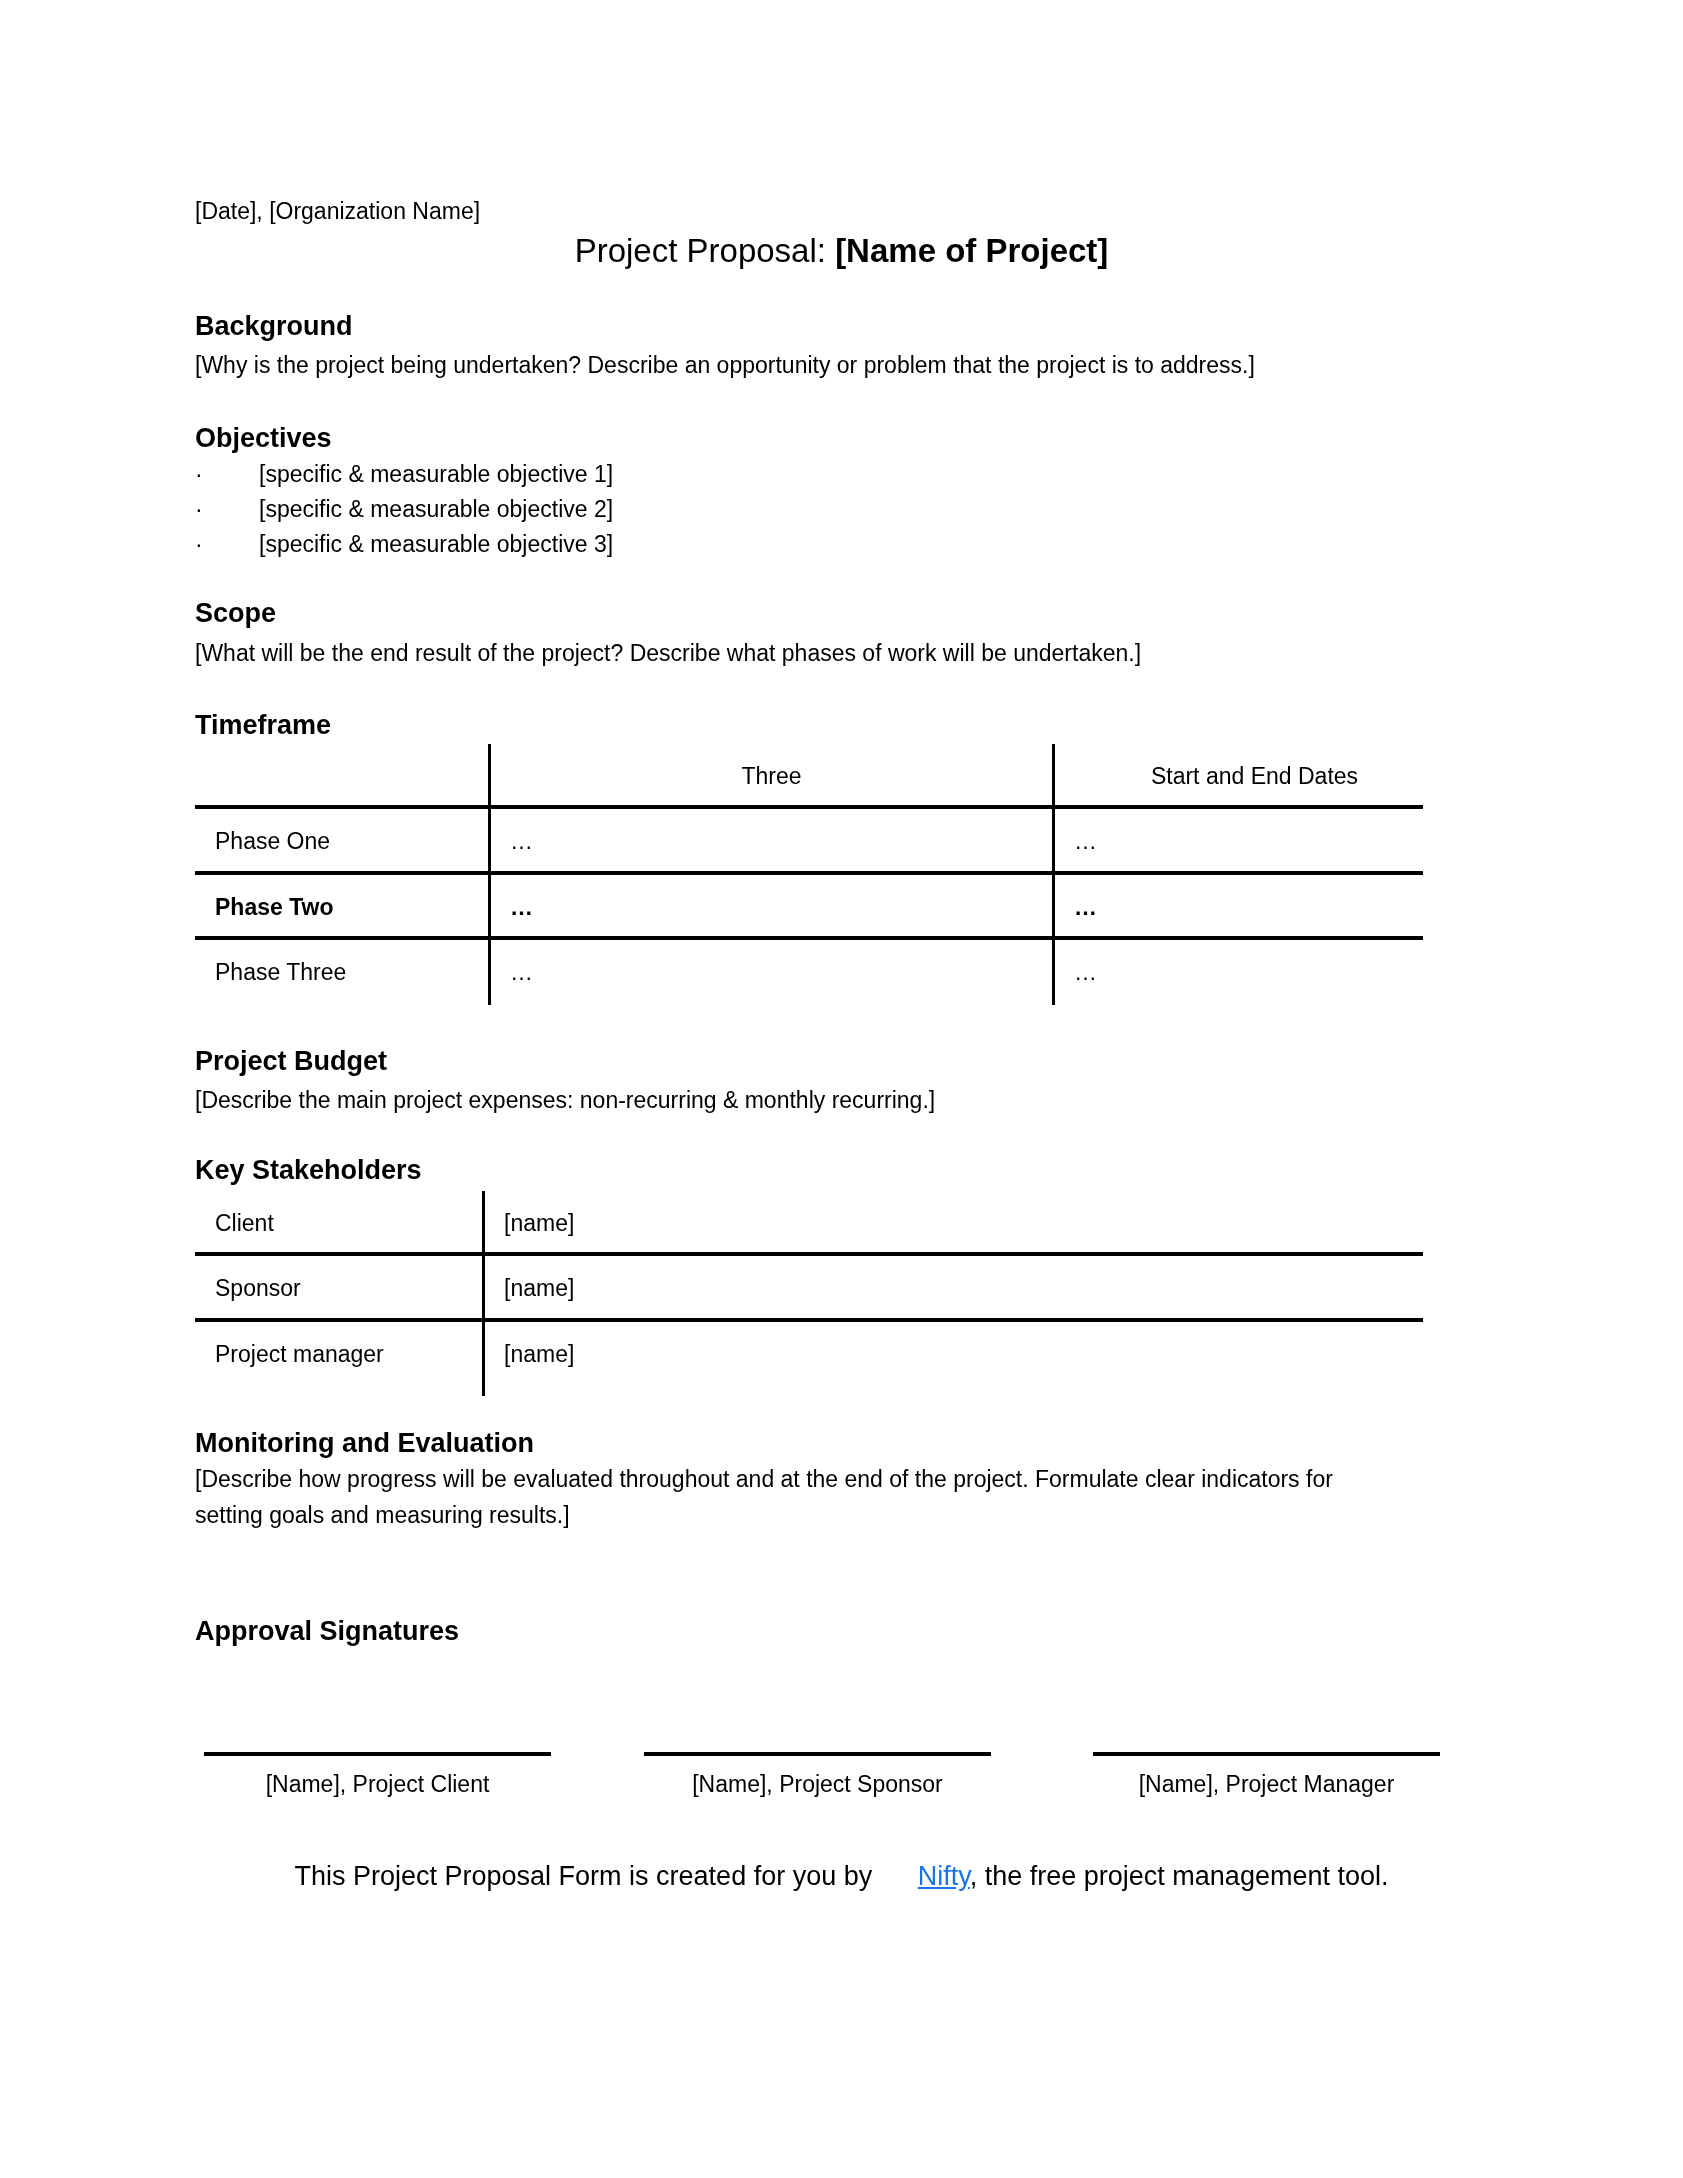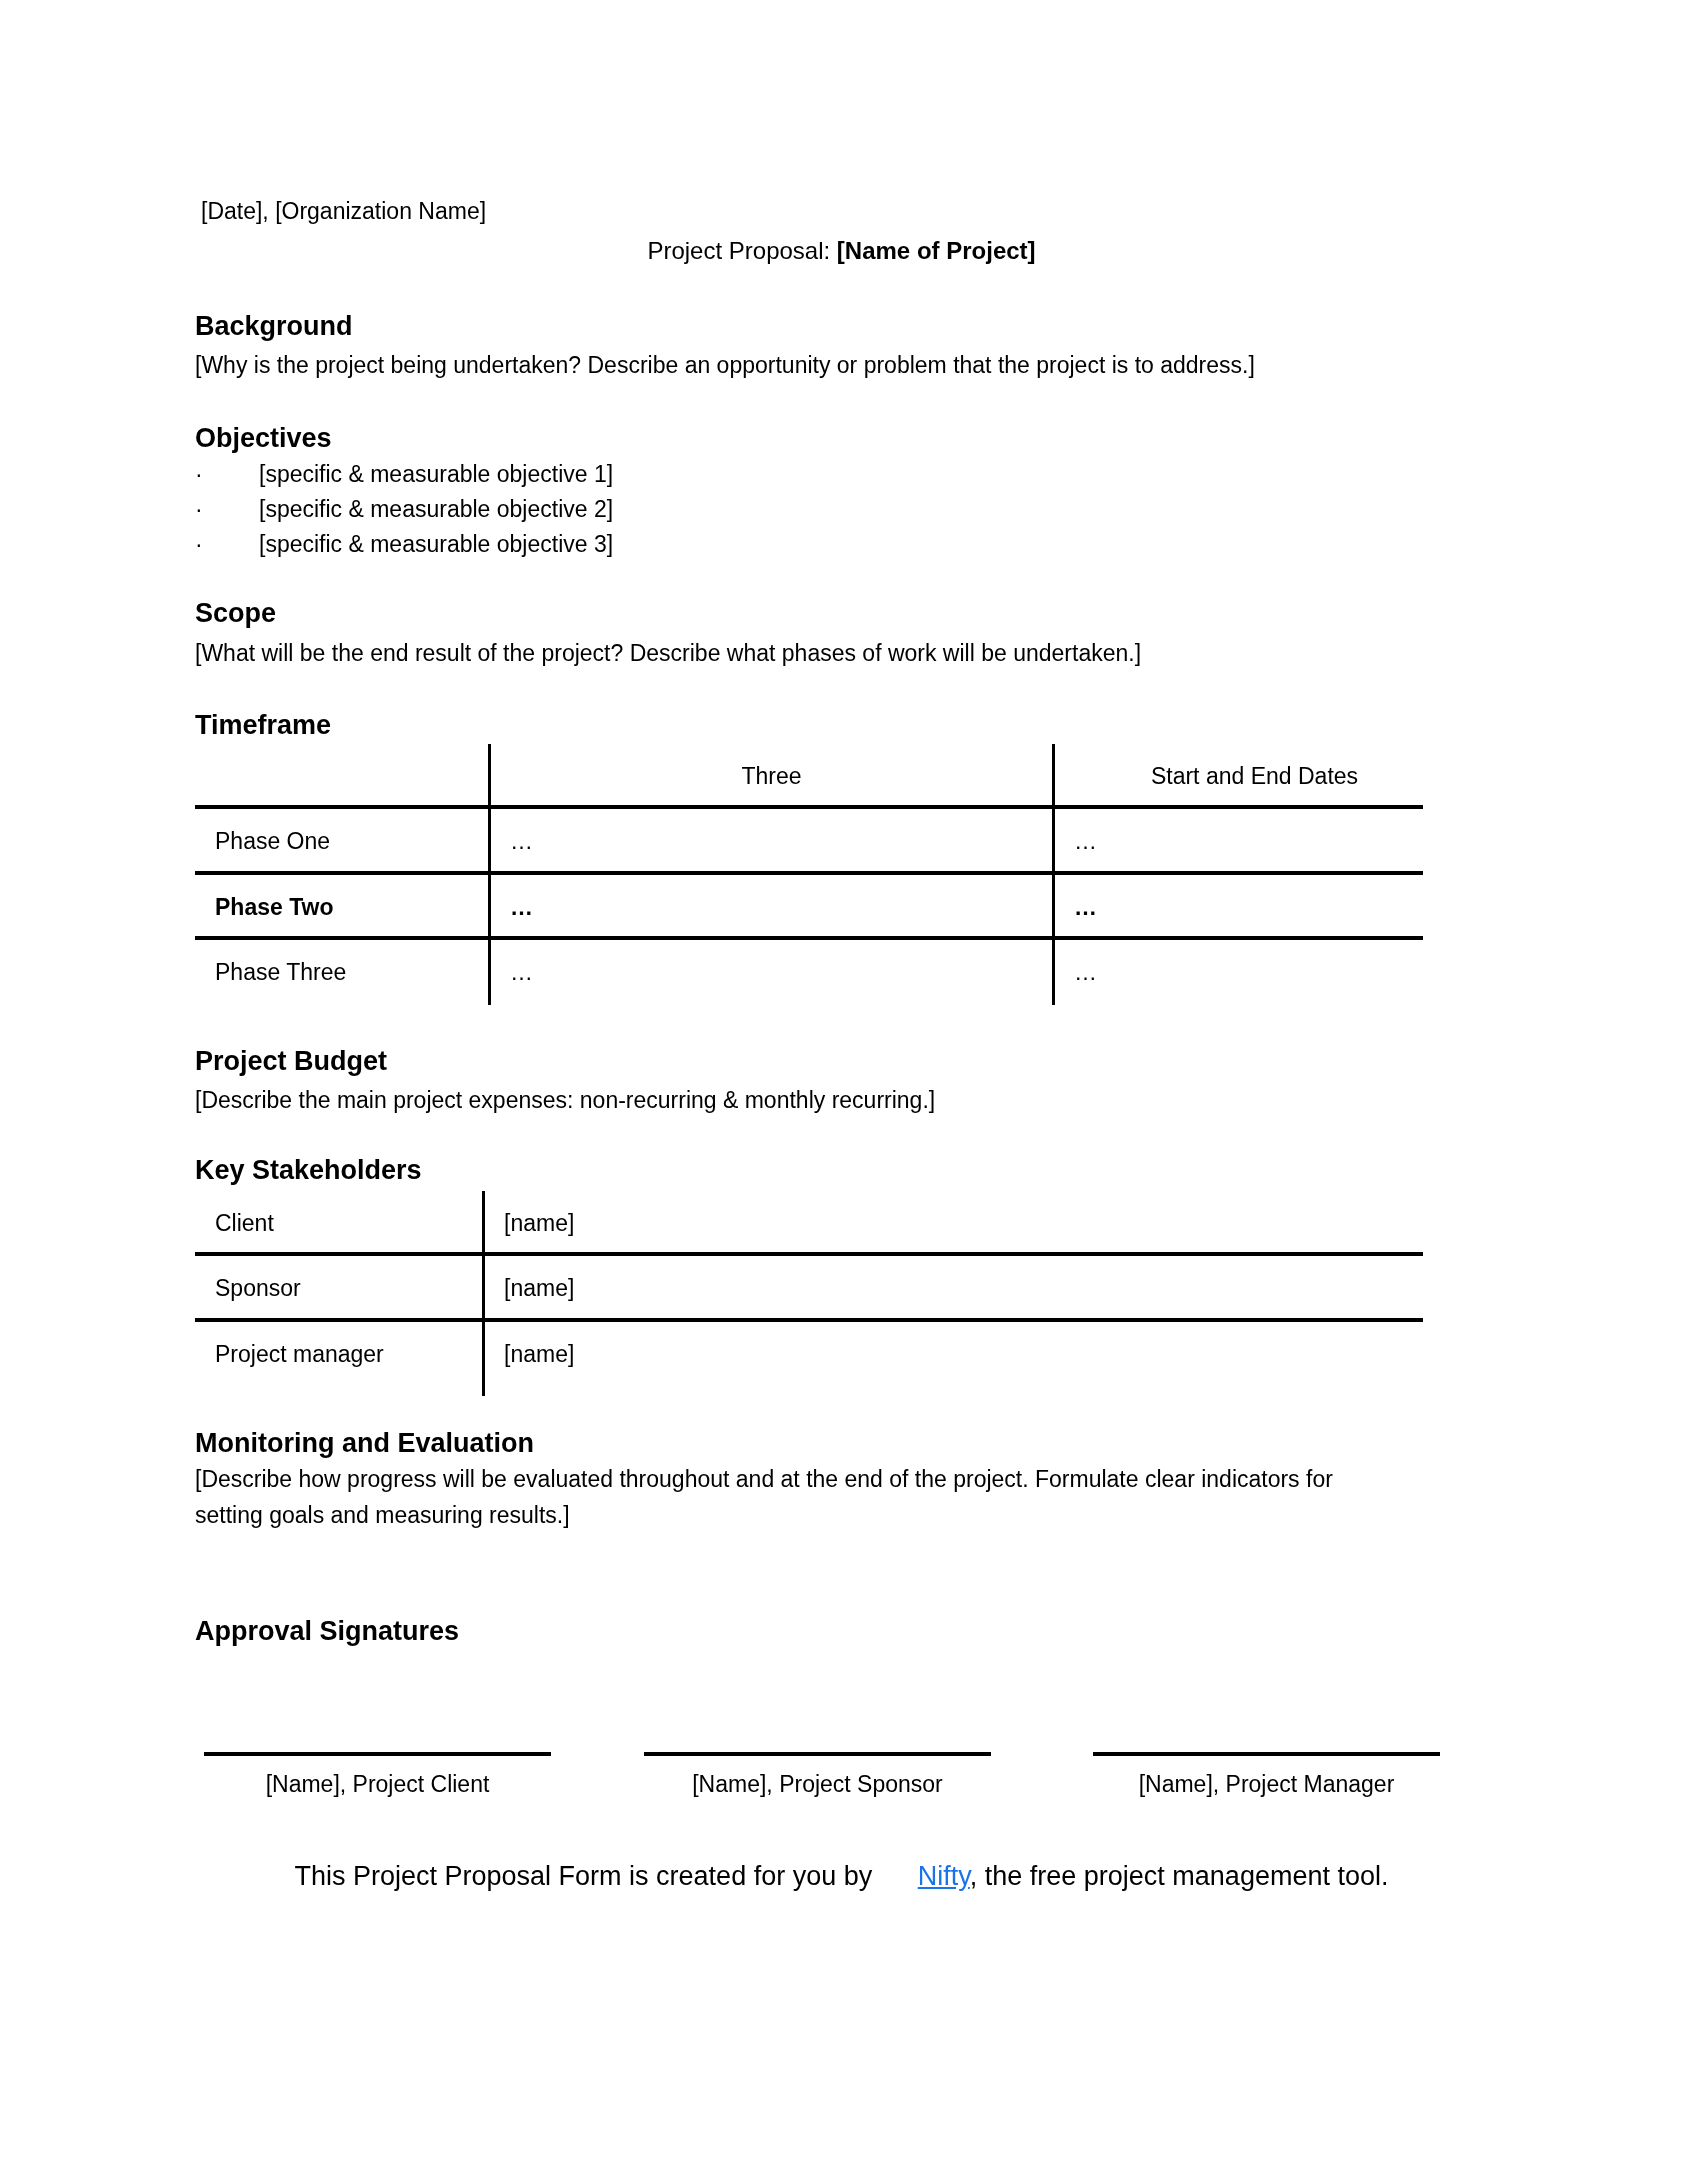--- a/index.html
+++ b/index.html
@@ -12,27 +12,27 @@
     width: 1683px;
     height: 2178px;
     background: #ffffff;
     color: #000000;
     font-family: "Liberation Sans", "DejaVu Sans", sans-serif;
     overflow: hidden;
   }
   .abs { position: absolute; }
 
   .doc-header-line {
-    top: 195px; left: 201px;
+    top: 195px; left: 195px;
     font-size: 23px; line-height: 32px;
   }
   .doc-title {
     top: 232px; left: 0; width: 1683px;
     text-align: center;
-    font-size: 24px; line-height: 38px;
+    font-size: 33px; line-height: 38px;
   }
   .doc-title .bold { font-weight: bold; }
 
   .h2 {
     font-size: 27px; font-weight: bold; line-height: 34px;
     left: 195px;
   }
   .body-text {
     font-size: 23px; line-height: 36px;
     left: 195px; width: 1238px;

